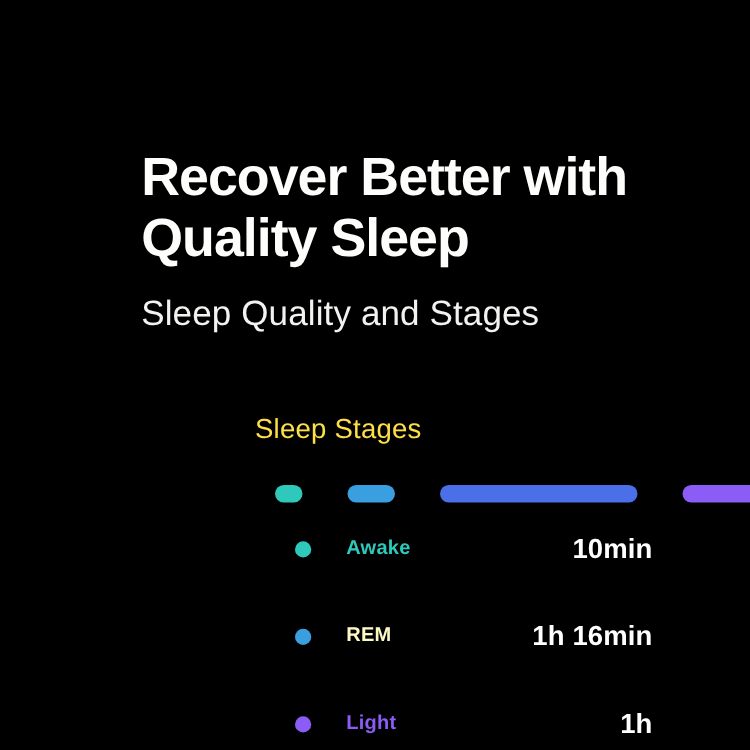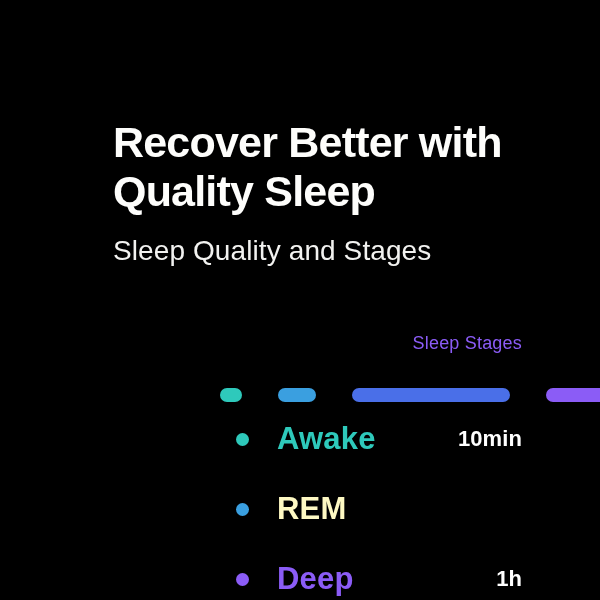--- a/index.html
+++ b/index.html
@@ -42,27 +42,26 @@
     letter-spacing:0.1px;
   }
 
   
   .card {
     position:absolute;
     left:124px; top:250px;
     width:350px;
   }
   .card-title {
-    font-size:18px;
+    font-size:22px;
     line-height:26px;
     font-weight:400;
-    color:#8b5cf6;
+    color:#fde047;
     letter-spacing:0.2px;
     margin-bottom:16px;
-    text-align:right;
   }
 
   
   .stage-bar {
     display:flex;
     align-items:stretch;
     width:350px;
     height:14px;
     gap:4px;
   }
@@ -83,21 +82,21 @@
     align-items:center;
     height:54px;
   }
   .legend-dot {
     width:13px; height:13px;
     border-radius:50%;
     flex:0 0 auto;
     margin-right:12px;
   }
   .legend-label {
-    font-size:31px;
+    font-size:16px;
     font-weight:700;
     letter-spacing:0.2px;
     flex:1 1 auto;
     white-space:nowrap;
   }
   .legend-value {
     font-size:22px;
     font-weight:700;
     color:#ffffff;
     text-align:center;
@@ -130,23 +129,24 @@
 
     <div class="legend" id="legend">
         <div class="legend-row">
           <span class="legend-dot" style="background: rgb(46, 201, 187);"></span>
           <span class="legend-label" style="color: rgb(46, 201, 187);">Awake</span>
           <span class="legend-value">10min</span>
         </div>
         <div class="legend-row">
           <span class="legend-dot" style="background: rgb(58, 159, 224);"></span>
           <span class="legend-label" style="color: #fef9c3;">REM</span>
+          <span class="legend-value">1h 16min</span>
         </div>
         <div class="legend-row">
           <span class="legend-dot" style="background: rgb(139, 92, 246);"></span>
-          <span class="legend-label" style="color: rgb(139, 92, 246);">Deep</span>
+          <span class="legend-label" style="color: rgb(139, 92, 246);">Light</span>
           <span class="legend-value">1h</span>
         </div>
       </div>
 
   </div>
 
 </div>
 
 </body></html>

